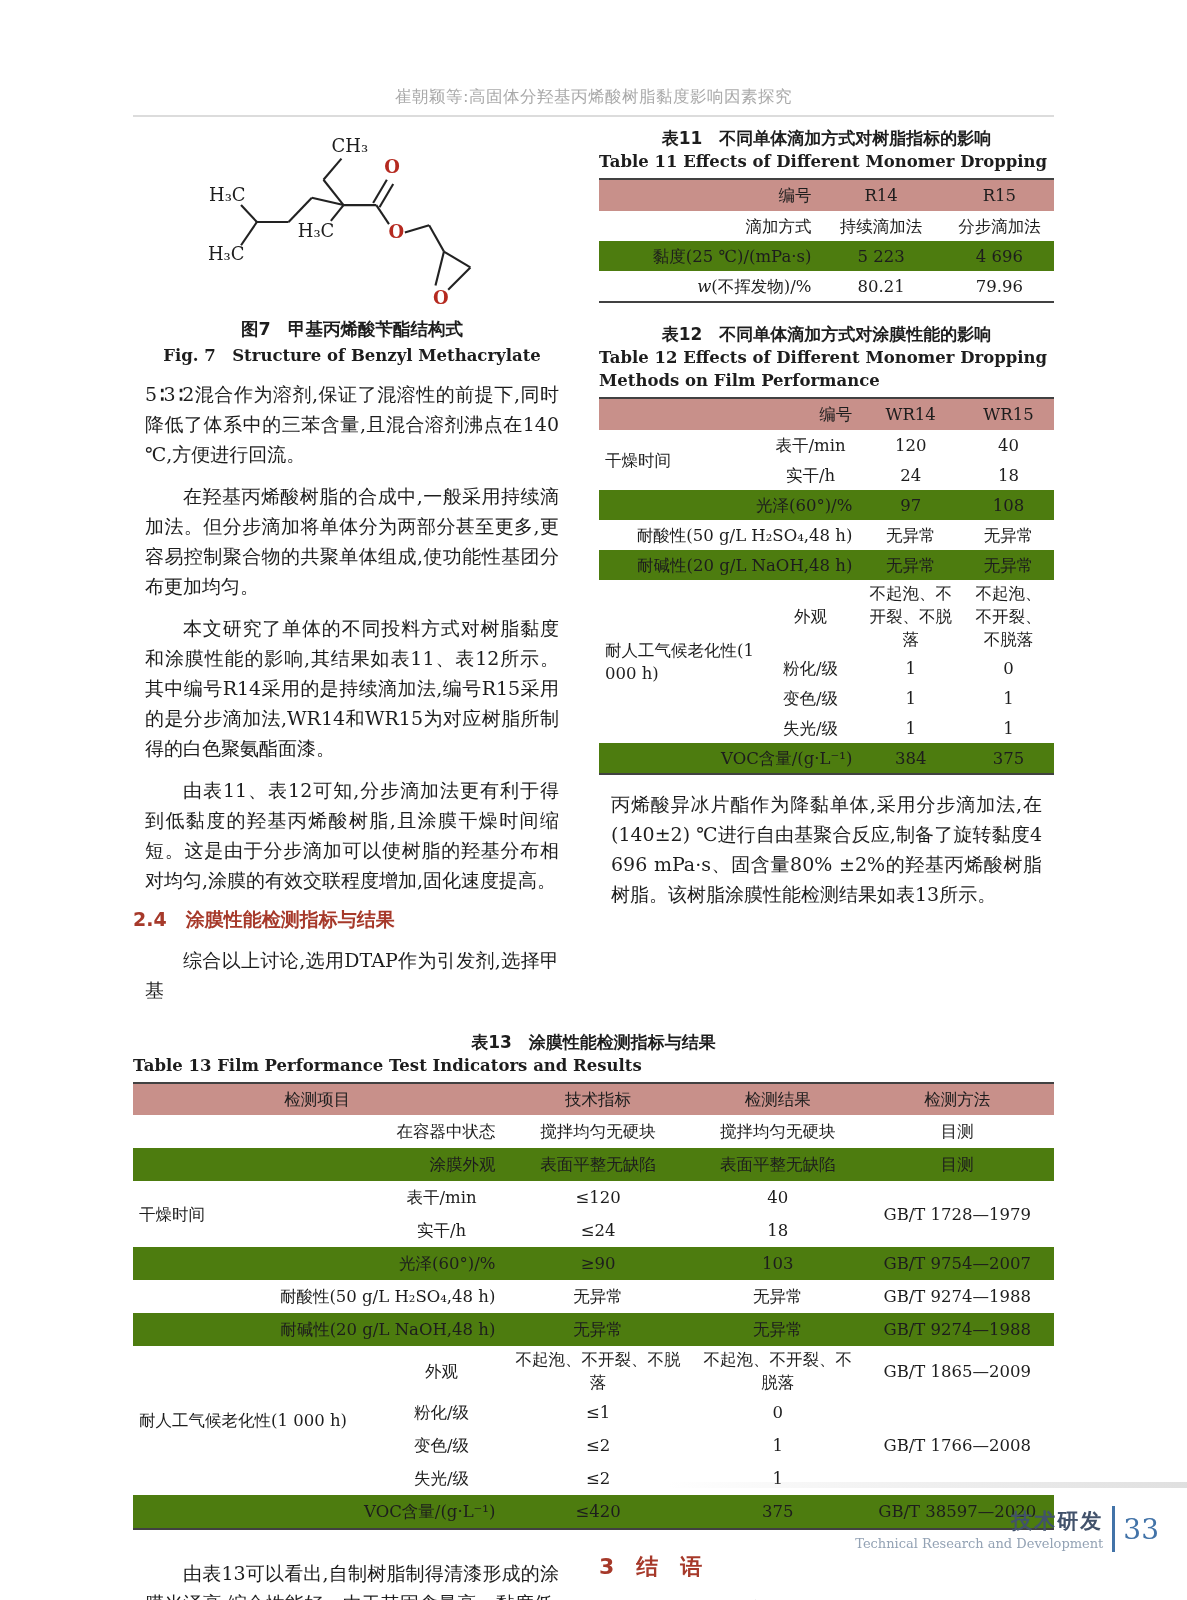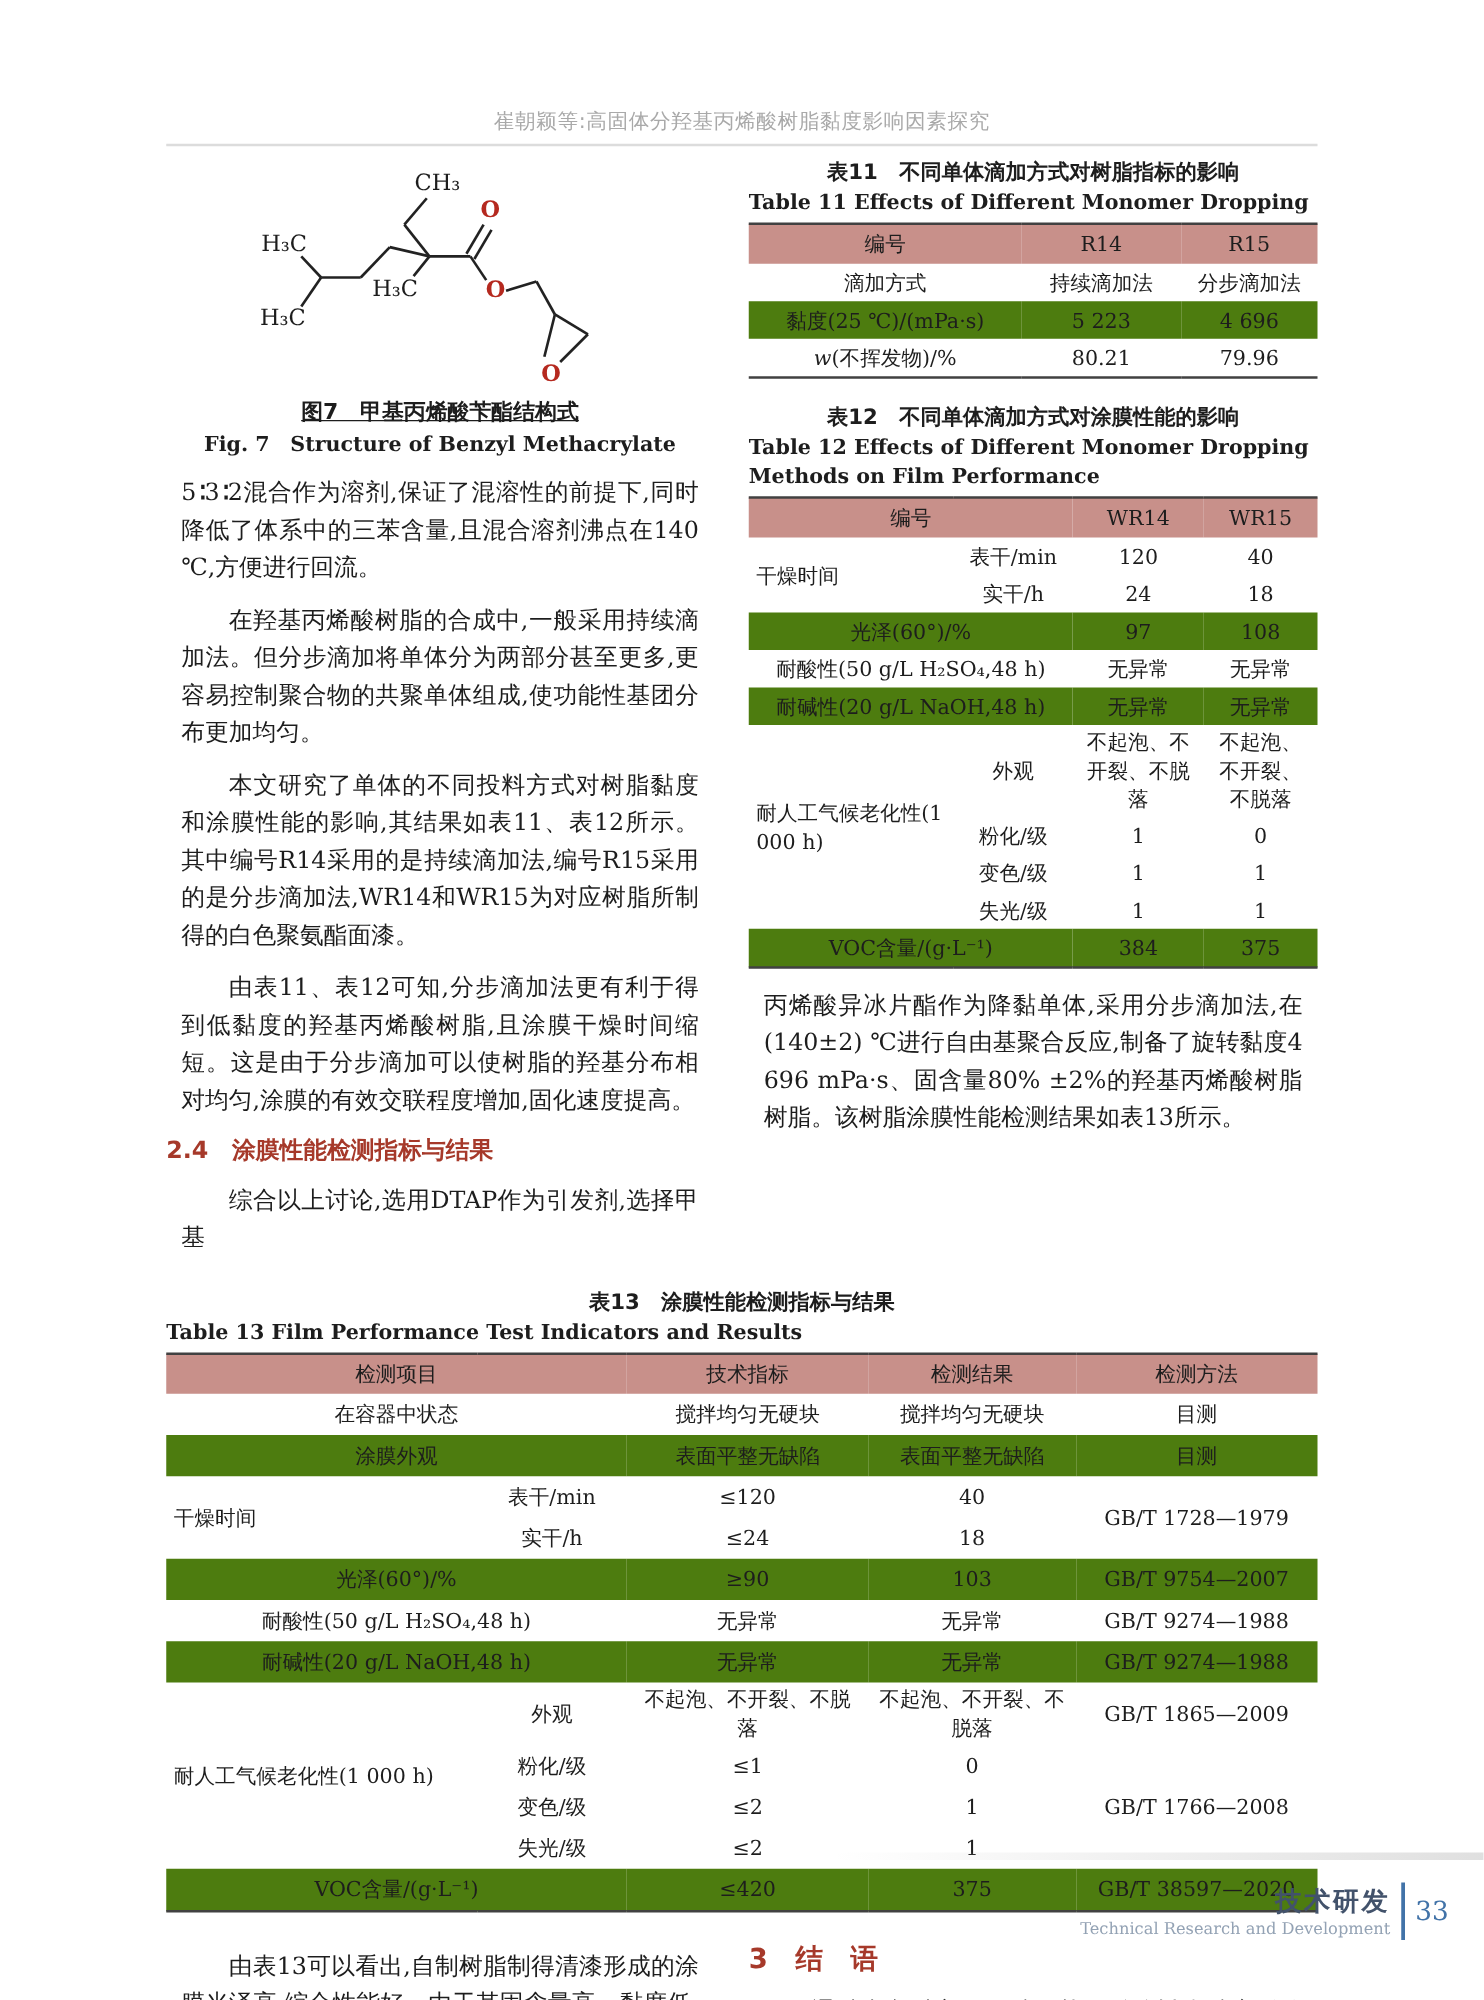--- a/index.html
+++ b/index.html
@@ -23,21 +23,21 @@
   .col-left { width:438px; }
   .col-right { width:455px; }
 
   p.body { font-size:19px; line-height:30px; text-align:justify; margin:12px; }
   p.ind { text-indent:2em; }
 
   
   .figure-block { text-align:center; margin:2px 0 10px 0; }
   .fig-cap-zh {
     font-family:"DejaVu Sans","Liberation Sans",sans-serif;
-    font-weight:bold; font-size:17.5px; margin-top:2px;text-decoration:underline;
+    font-weight:bold; font-size:17.5px; margin-top:2px;
   }
   .fig-cap-en { font-weight:bold; font-size:16.5px; margin-top:4px; }
   .struct { display:block; margin:0 auto; }
   .bond { stroke:#222222; stroke-width:2; fill:none; }
   .atom { font-size:17px; fill:#1d1d1d; font-family:"DejaVu Serif","Liberation Serif",serif; }
   .atom-o { fill:#b5291f; font-weight:bold; }
 
   
   .sec-red {
     color:#a6392a; font-family:"DejaVu Sans","Liberation Sans",sans-serif;
@@ -57,21 +57,21 @@
 
   
   table.ptable {
     width:100%; border-collapse:collapse; table-layout:fixed;
     border-top:2px solid #414141; border-bottom:2px solid #414141;
     font-size:16.5px; margin-top:5px;
   }
   table.ptable td { padding:2px 6px; vertical-align:middle; line-height:23px; }
   tr.hdr td { background:#c8908a; height:27px; }
   tr.pink td { background:#4d7c0f; }
-  td.lab { text-align:center;margin-left:31px; }
+  td.lab { text-align:right;margin-left:31px; }
   td.ctr { text-align:center; }
   table.ptable td.grp { text-align:left; }
   .t11 td, .t12 td { height:26px; }
   .t13 { font-size:17px; }
   .t13 td { height:29px; }
 
   
   .t13-block { margin-top:14px; }
 
   .bottom-cols { margin-top:16px; }
@@ -85,21 +85,21 @@
     position:absolute; right:28px; bottom:48px;
     display:flex; align-items:center;
   }
   .f-left { text-align:right; margin-right:9px; }
   .f-zh {
     font-family:"DejaVu Sans","Liberation Sans",sans-serif;
     font-weight:bold; font-size:21px; color:#42526b; letter-spacing:2px;
   }
   .f-en { font-size:13px; color:#93a2b4; margin-top:1px; }
   .f-bar { width:3px; height:46px; background:#4273a8; margin-right:8px; }
-  .f-num { font-size:21px; color:#4273a8; }
+  .f-num { font-size:28px; color:#4273a8; }
 </style>
 </head>
 <body>
 
 <div class="page">
   <div class="content">
 
     <div class="running-head">崔朝颖等:高固体分羟基丙烯酸树脂黏度影响因素探究</div>
     <div class="head-rule"></div>
 

